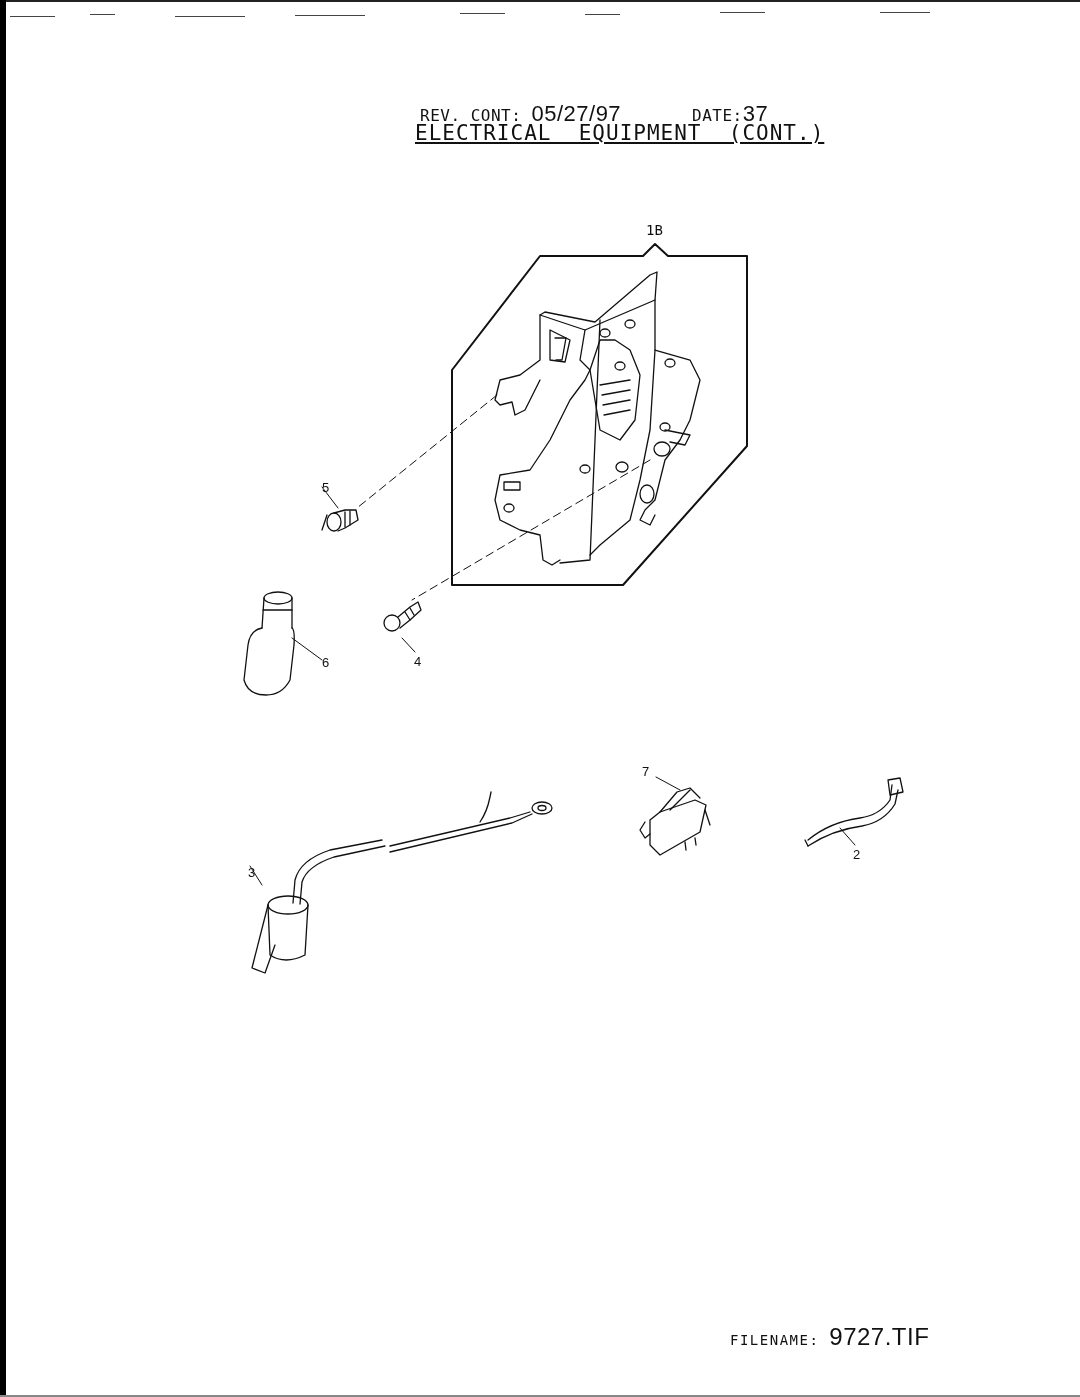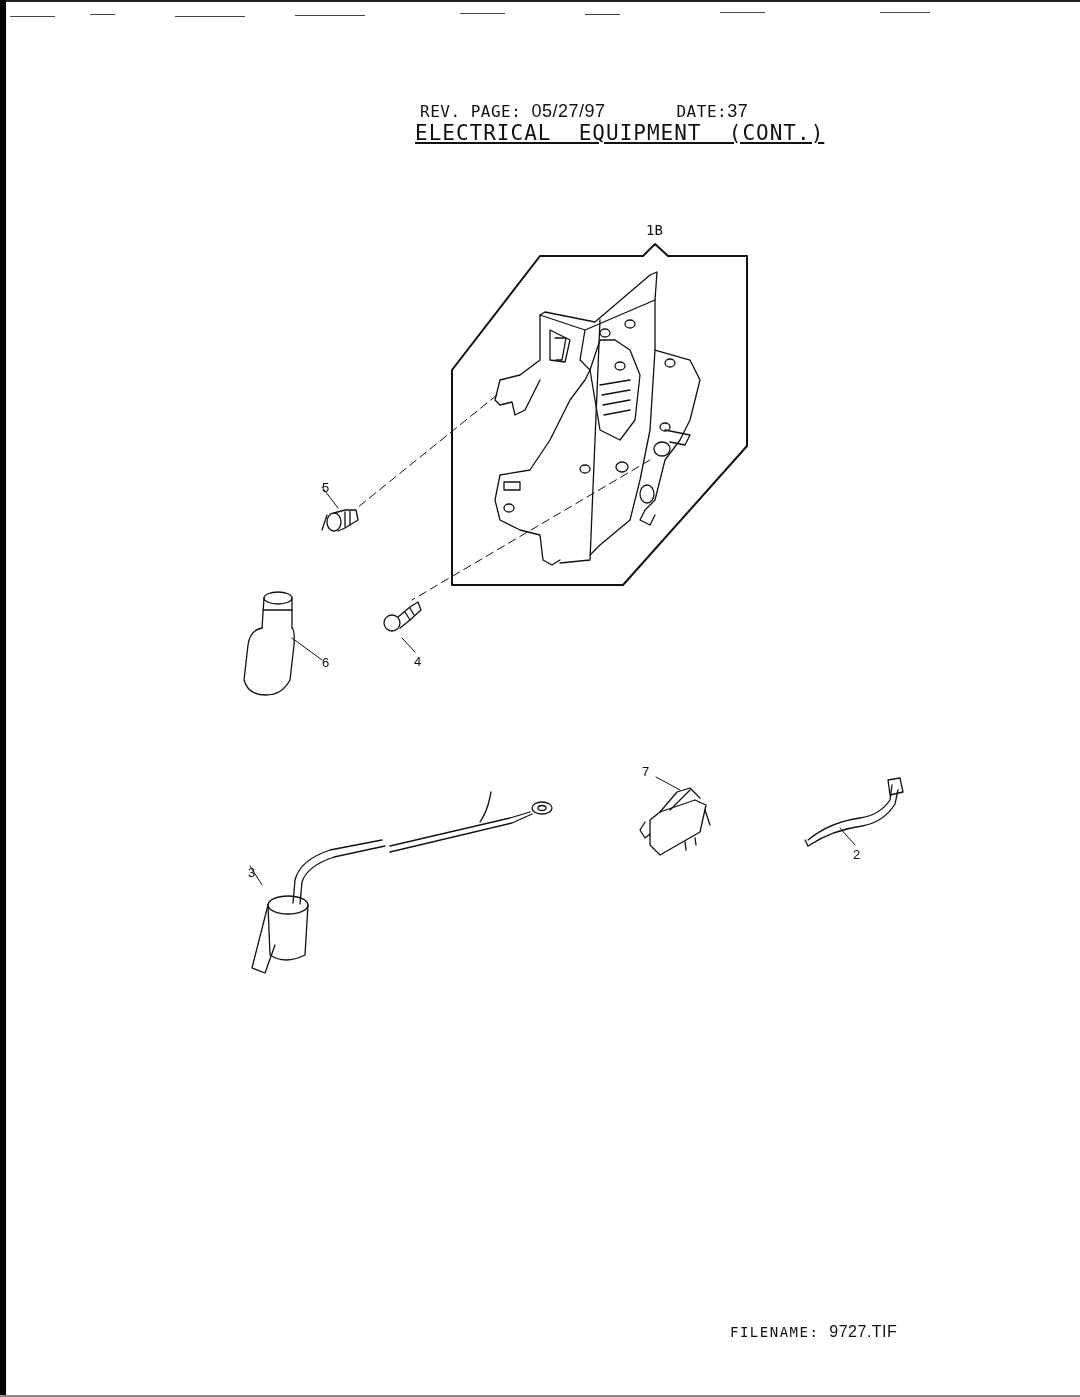--- a/index.html
+++ b/index.html
@@ -1,24 +1,24 @@
 <!DOCTYPE html>
 <html><head>
   <meta charset="utf-8">
   <style>
     html, body { margin: 0; padding: 0; background: #fff; }
     body { width: 1080px; height: 1397px; position: relative; overflow: hidden; font-family: "DejaVu Sans Mono", monospace; color: #111; }
     .left-border { position: absolute; left: 0; top: 0; width: 6px; height: 1397px; background: #000; }
     .top-border { position: absolute; left: 0; top: 0; width: 1080px; height: 2px; background: #222; }
     .bottom-border { position: absolute; left: 0; top: 1395px; width: 1080px; height: 2px; background: #888; }
     .header-line1 { position: absolute; top: 101px; left: 420px; font-size: 16px; letter-spacing: 0.5px; white-space: pre; }
-    .header-line1 .val { font-family: "Liberation Sans", sans-serif; font-size: 18px; }
+    .header-line1 .val { font-family: "Liberation Sans", sans-serif; font-size: 22px; }
     .header-line2 { position: absolute; top: 121px; left: 415px; font-size: 21px; letter-spacing: 1px; white-space: pre; font-family: "DejaVu Sans Mono", monospace; text-decoration: underline; }
     .footer { position: absolute; top: 1323px; left: 730px; font-size: 14px; letter-spacing: 1.5px; white-space: pre; }
-    .footer .val { font-family: "Liberation Sans", sans-serif; font-size: 16px; letter-spacing: 0.5px; }
+    .footer .val { font-family: "Liberation Sans", sans-serif; font-size: 24px; letter-spacing: 0.5px; }
     .callout { position: absolute; font-family: "Liberation Sans", sans-serif; font-size: 13px; }
     .callout-1b { font-family: "DejaVu Sans Mono", monospace; font-size: 14px; }
     svg.drawing { position: absolute; left: 0; top: 0; }
     .speck { position: absolute; background: #444; height: 1px; }
   </style>
 </head>
 <body>
 
 <div class="top-border"></div>
 <div class="left-border"></div>
@@ -26,21 +26,21 @@
 
 <div class="speck" style="left:10px;top:16px;width:45px;"></div>
 <div class="speck" style="left:90px;top:14px;width:25px;"></div>
 <div class="speck" style="left:175px;top:16px;width:70px;"></div>
 <div class="speck" style="left:295px;top:15px;width:70px;"></div>
 <div class="speck" style="left:460px;top:13px;width:45px;"></div>
 <div class="speck" style="left:585px;top:14px;width:35px;"></div>
 <div class="speck" style="left:720px;top:12px;width:45px;"></div>
 <div class="speck" style="left:880px;top:12px;width:50px;"></div>
 
-<div class="header-line1"><span>REV. PAGE:</span> <span class="val">05/27/97</span>       <span>DATE:</span><span class="val">37</span></div>
+<div class="header-line1"><span>REV. CONT:</span> <span class="val">05/27/97</span>       <span>DATE:</span><span class="val">37</span></div>
 <div class="header-line2">ELECTRICAL  EQUIPMENT  (CONT.)</div>
 
 <svg class="drawing" width="1080" height="1397" viewBox="0 0 1080 1397" fill="none" stroke="#111" stroke-width="1.3" stroke-linejoin="round" stroke-linecap="round">
 
   <g>
     <path d="M452,580 L452,370 L540,256 L643,256 L655,244 L668,256 L747,256 L747,446 L623,585 L452,585 Z" stroke-width="2"></path>
   </g>
 
   <g>
     <path d="M540,315 L585,330 L655,300 L657,272 L650,275 L595,322 L545,312 Z"></path>

